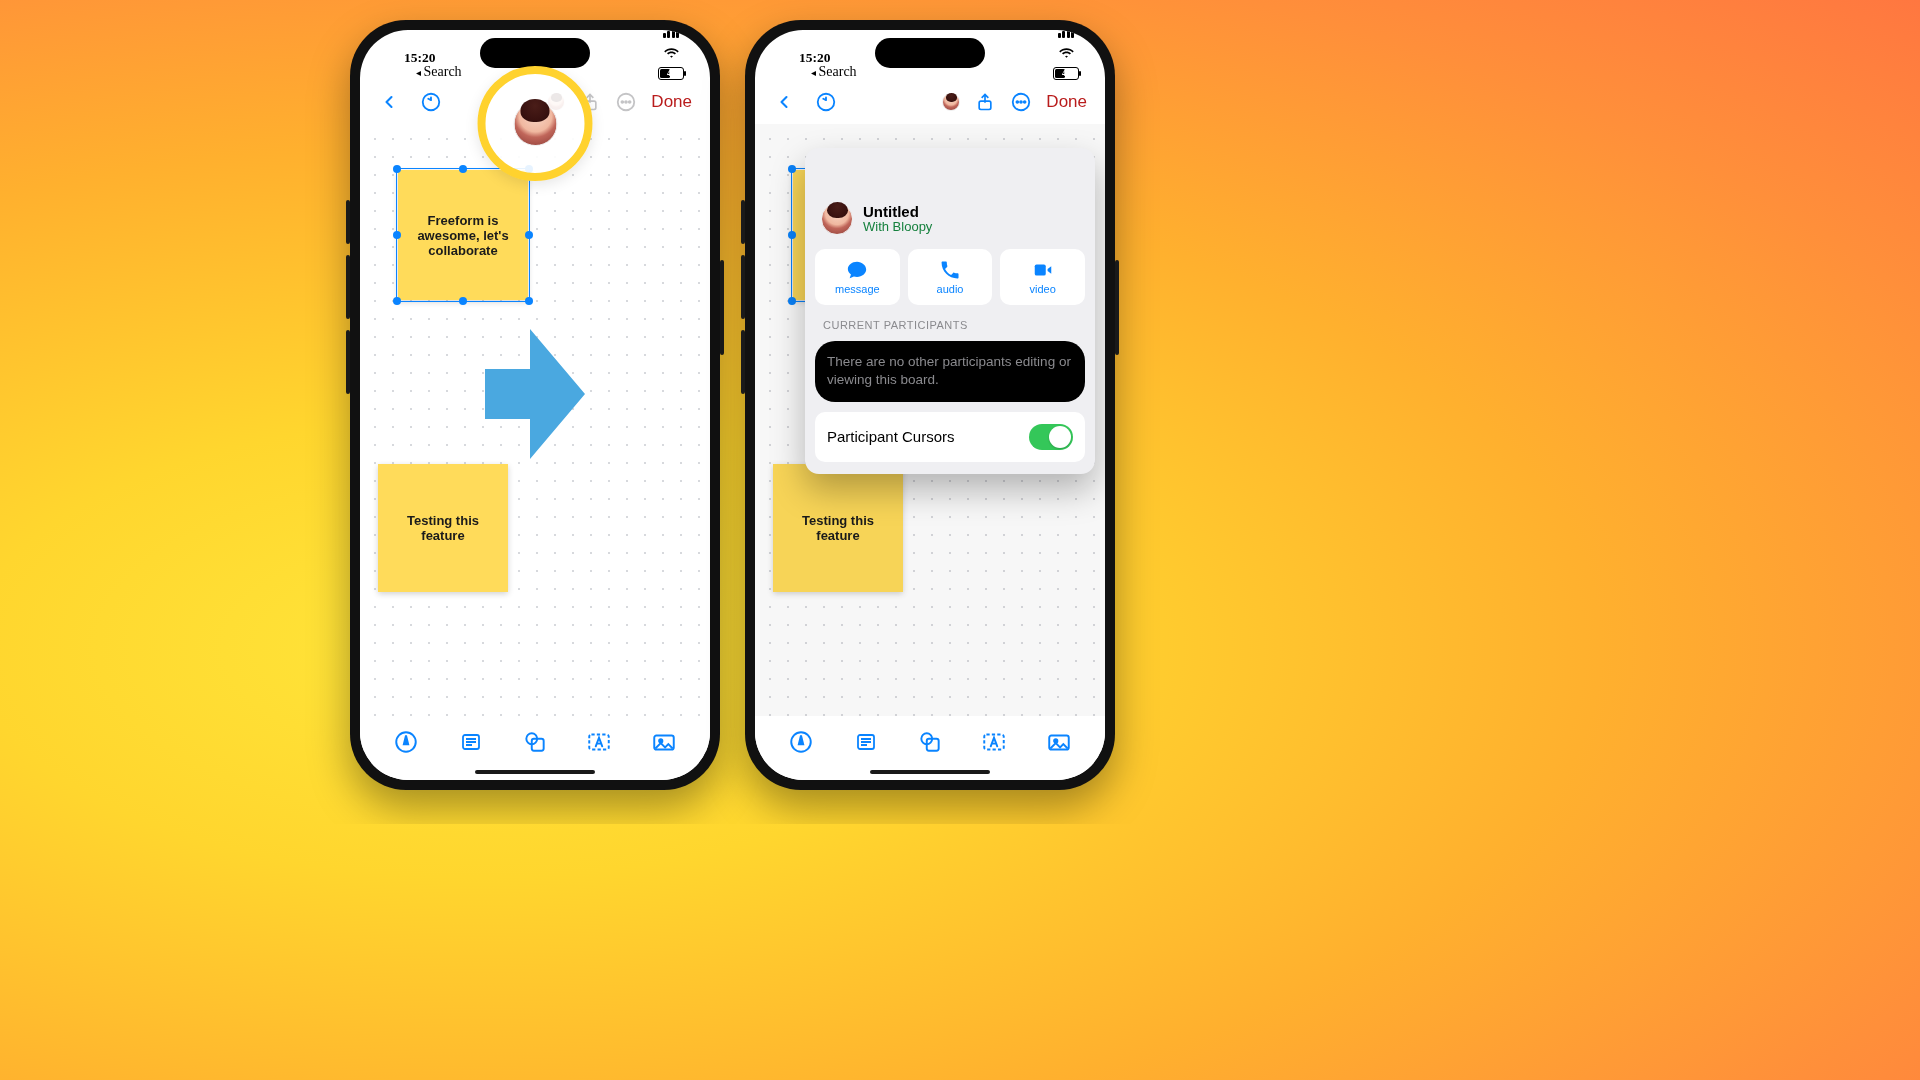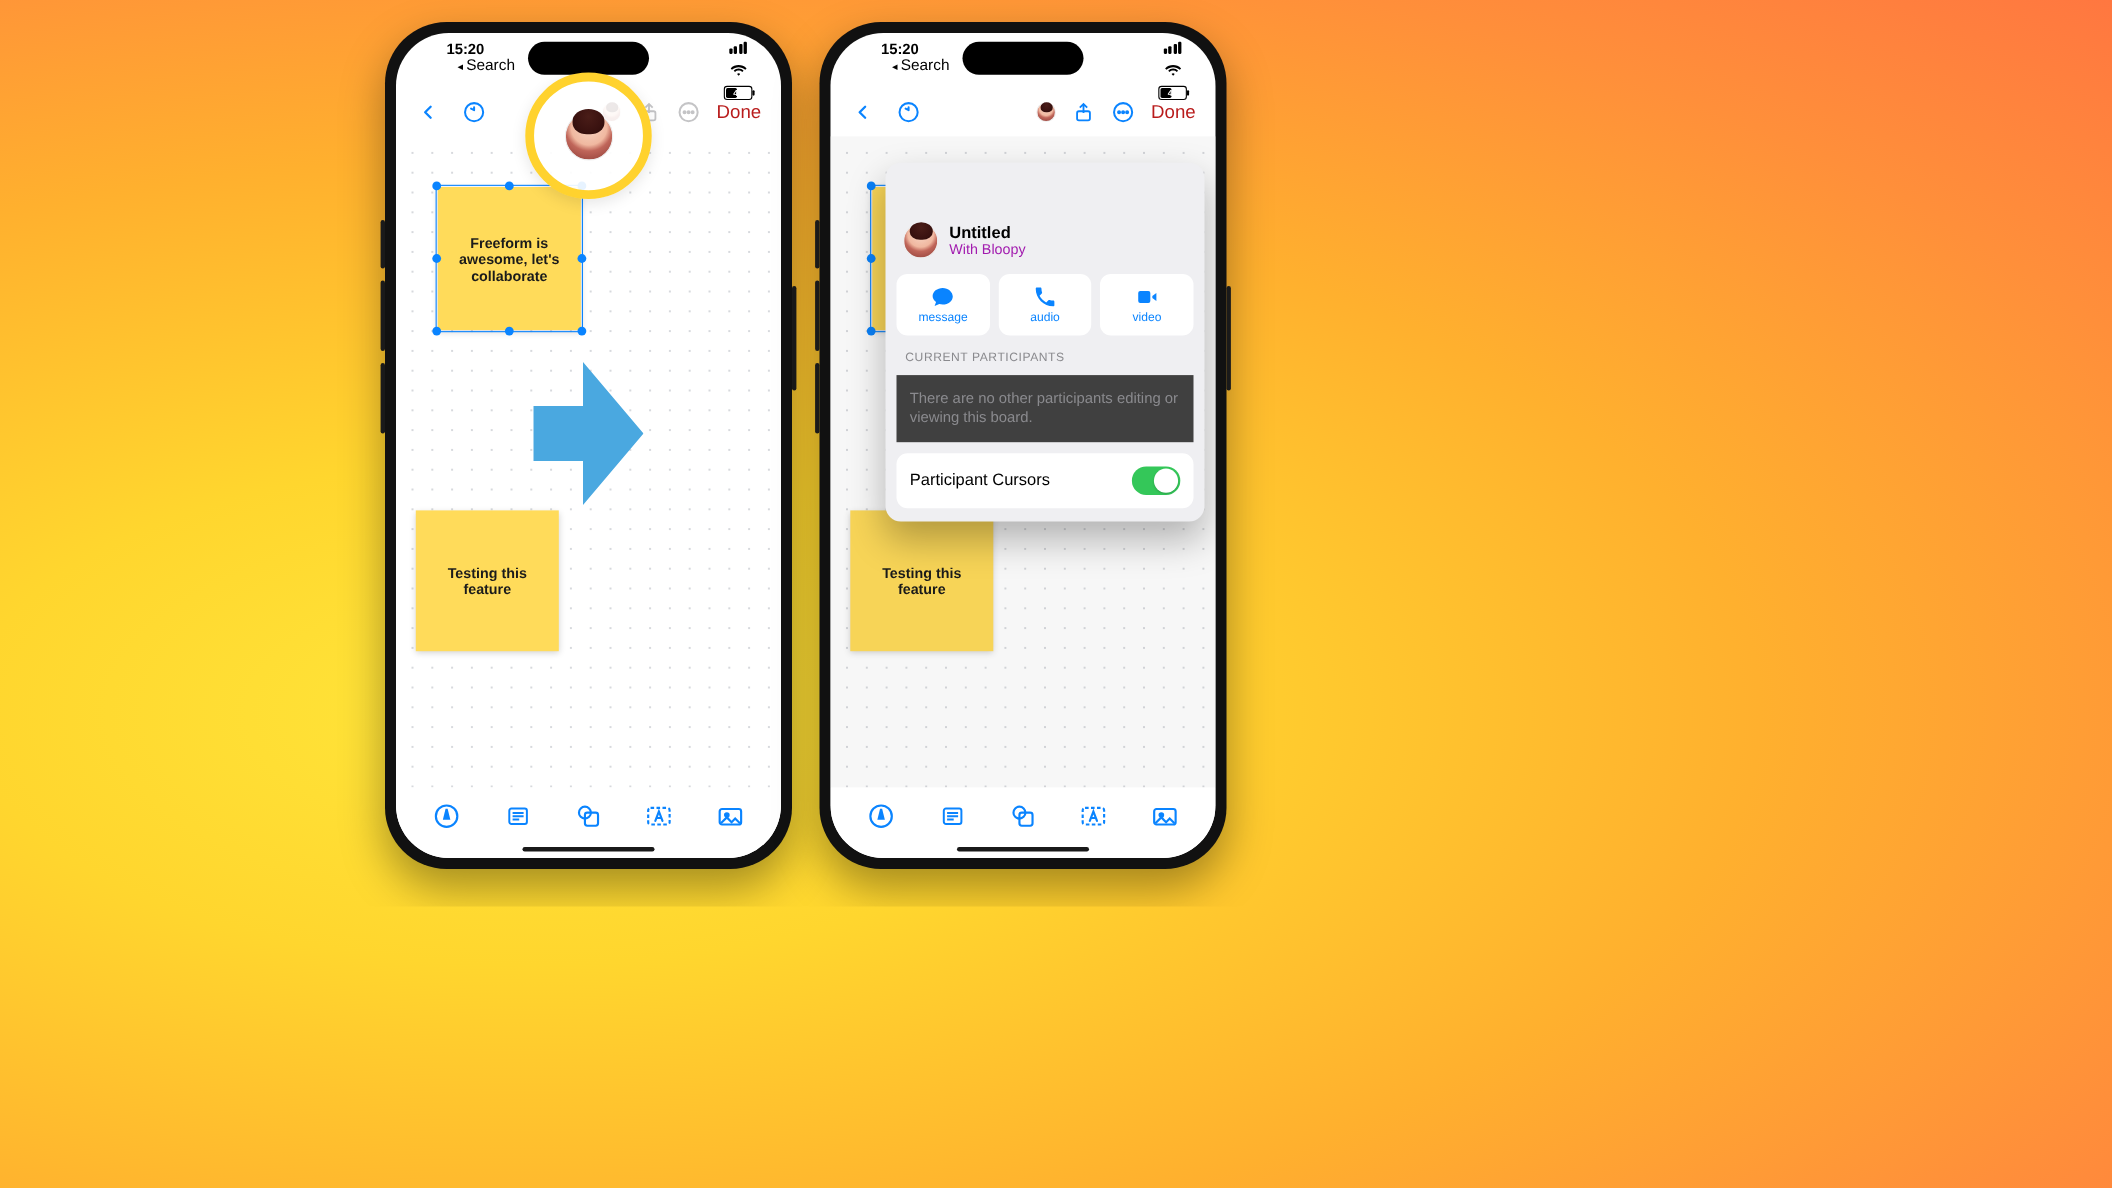--- a/index.html
+++ b/index.html
@@ -40,24 +40,25 @@
   }
   .notch {
     position:absolute; top:8px; left:50%; transform:translateX(-50%);
     width:110px; height:30px; background:#000; border-radius:18px; z-index:20;
   }
 
   
   .status-bar {
     position: relative;
     height: 50px; width: 100%;
-    display:flex; align-items:flex-start; justify-content:space-between;
+    display:flex; align-items:flex-end; justify-content:space-between;
     padding: 8px 26px 0 18px;
     font-size: 13.5px; font-weight:600; color:#000;
     z-index:15;
+    font-family:Liberation Serif, serif;
   }
   .status-left { display:flex; flex-direction:column; line-height:1.05; text-align:center; }
   .status-left .back-search { font-size:14px; font-weight:400;margin-left:38px; }
   .status-left .back-search::before { content:"◂ "; font-size:10px; }
   .status-right { display:flex; align-items:center; gap:7px;flex-direction:column; }
   .bars { display:inline-flex; gap:1.5px; align-items:flex-end; }
   .bars i { width:3px; background:#000; border-radius:1px; }
   .bars i:nth-child(1){height:5px;} .bars i:nth-child(2){height:7px;}
   .bars i:nth-child(3){height:9px;} .bars i:nth-child(4){height:11px;}
   .wifi-ic { width:15px; height:15px; }
@@ -144,34 +145,34 @@
   .sheet {
     position:absolute; left:50px; right:10px; top:118px; z-index:30;
     background:#efeff2; border-radius:14px;
     box-shadow: 0 16px 34px rgba(0,0,0,0.28);
     padding:12px 10px;
     display:flex; flex-direction:column; gap:10px;
   }
   .sheet-header { display:flex; align-items:center; gap:10px; padding:2px 6px 4px 6px;margin-top:41px; }
   .sheet-header .titles { display:flex; flex-direction:column; line-height:1.15; }
   .sheet-header .t1 { font-size:15px; font-weight:600; color:#000; }
-  .sheet-header .t2 { font-size:13px; color:#a21caf; }
+  .sheet-header .t2 { font-size:13px; color:#15803d; }
 
   .contact-row { display:flex; gap:8px; }
   .contact-btn {
     flex:1; background:#fff; border-radius:10px; height:56px;
     display:flex; flex-direction:column; align-items:center; justify-content:center;
     gap:2px; cursor:pointer;
   }
   .contact-btn .cic { width:22px; height:22px; color:#0a84ff; }
   .contact-btn .clabel { font-size:11px; color:#0a84ff; }
 
   .section-label { font-size:11px; letter-spacing:.5px; color:#8a8a8e; padding:4px 8px 0 8px; }
   .card {
-    background:#404040; border-radius:0; padding:12px 12px;
+    background:#000000; border-radius:20px; padding:12px 12px;
     font-size:13.5px; color:#8a8a8e; line-height:1.35;
   }
   .row-card {
     background:#fff; border-radius:10px; padding:12px 12px;
     display:flex; align-items:center; justify-content:space-between;
     font-size:15px; color:#000; cursor:pointer;
   }
   .toggle {
     width:44px; height:26px; border-radius:13px; background:#34c759; position:relative;
   }

